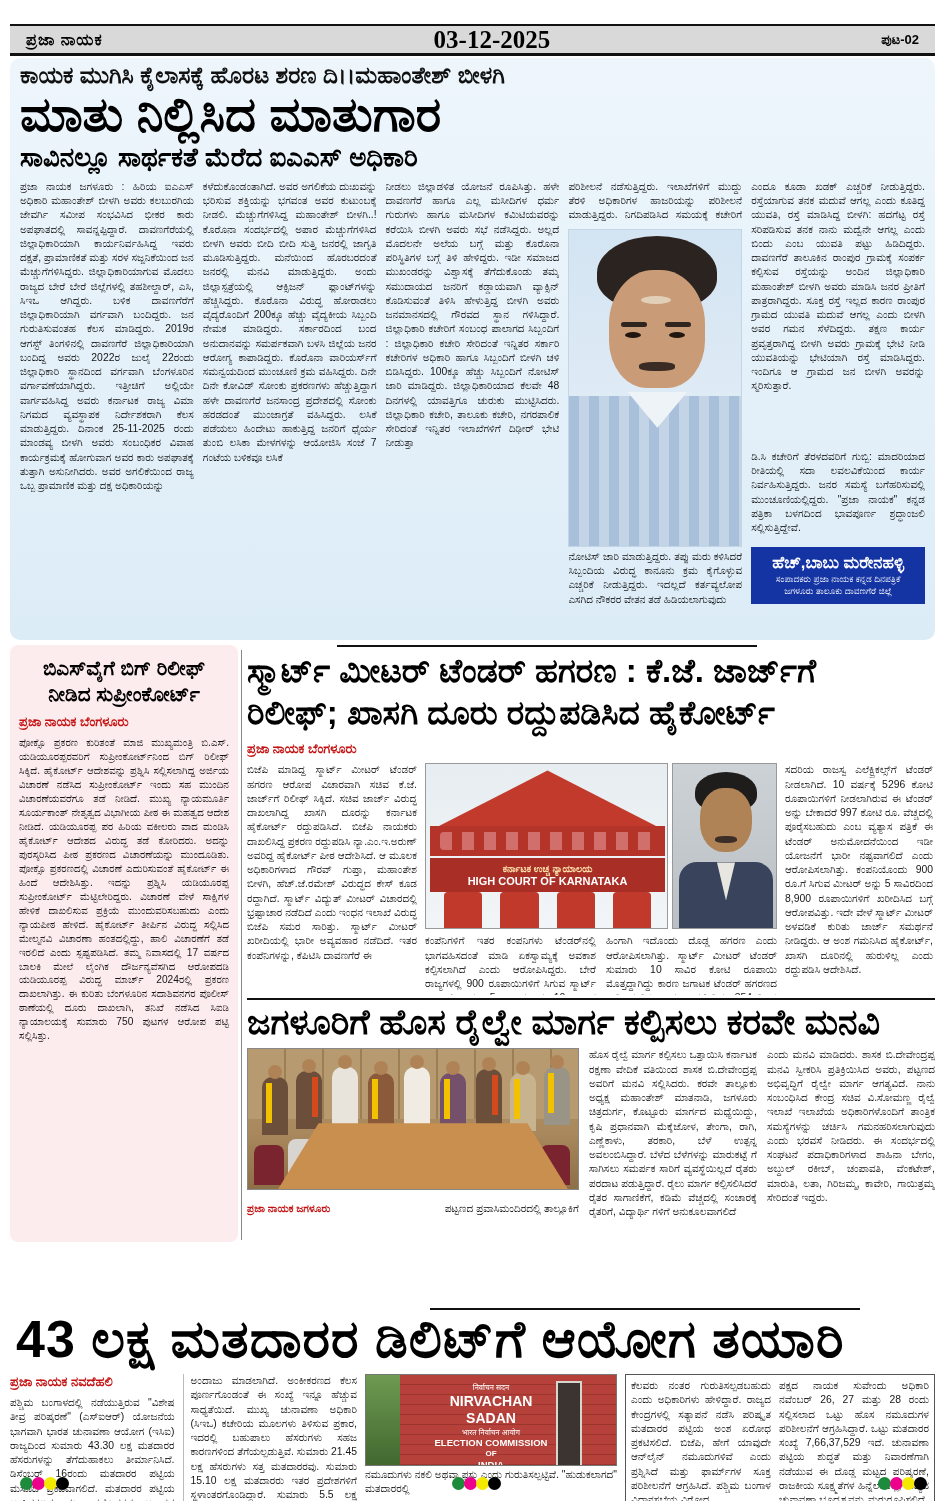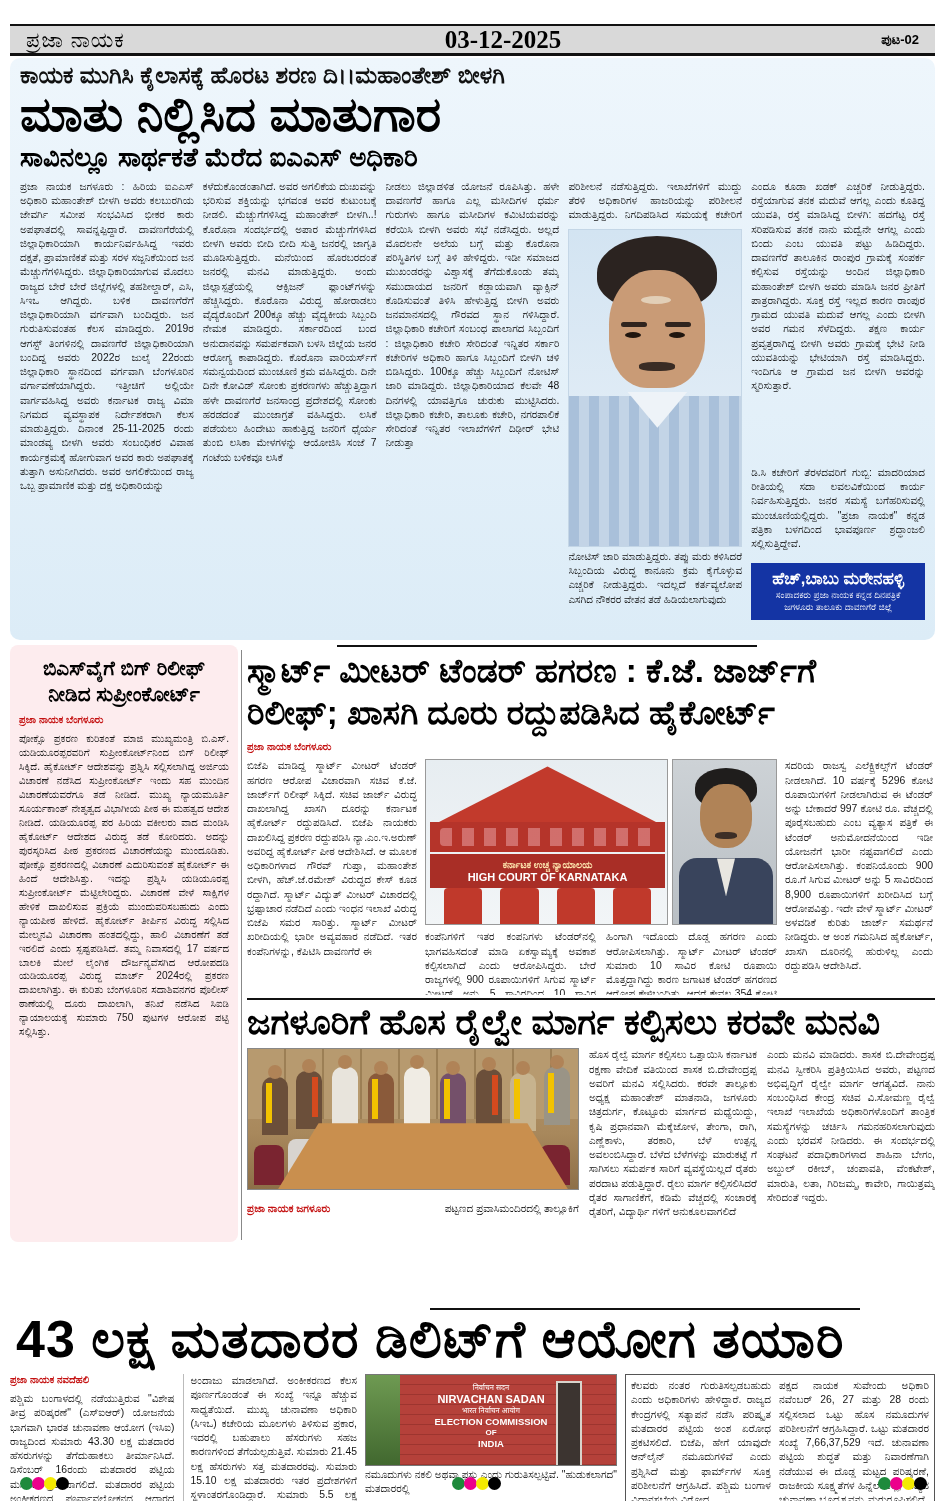--- a/index.html
+++ b/index.html
@@ -3,21 +3,21 @@
 <meta charset="utf-8">
 <style>
   * { margin:0; padding:0; box-sizing:border-box; }
   body { background:#f2f2f2; font-family:"Liberation Sans", sans-serif; }
   .page { position:relative; width:945px; height:1501px; background:#ffffff; margin:0 auto; overflow:hidden; }
 
   
   .masthead-bar { position:absolute; top:24px; left:10px; right:10px; height:32px;
     background:#d9d9d9; border-top:2px solid #111; border-bottom:3px solid #111;
     display:flex; align-items:center; justify-content:space-between; padding:0 16px; }
-  .masthead { font-size:21px; font-weight:normal; letter-spacing:1px; }
+  .masthead { font-size:16px; font-weight:bold; letter-spacing:1px; }
   .edition-date { font-family:"Liberation Serif", serif; font-size:25px; font-weight:bold; }
   .page-label { font-size:13px; font-weight:bold; }
 
   
   .article1 { position:absolute; top:58px; left:10px; width:925px; height:582px;
     background:linear-gradient(#eef6fc,#dcecf7); border-radius:10px; padding:4px 10px; overflow:hidden; }
   .a1-kicker { font-size:23px; font-weight:bold; color:#111; }
   .a1-headline { font-size:48px; font-weight:bold; line-height:1.08; color:#000; }
   .a1-subhead { font-size:26px; font-weight:bold; color:#000; margin-top:1px; }
   .a1-body { display:flex; gap:9px; margin-top:7px; height:448px; }
@@ -40,21 +40,21 @@
   .p1-collar { position:absolute; bottom:118px; left:58px; width:60px; height:36px; background:#eef3f8;
     clip-path:polygon(0 0,50% 100%,100% 0); }
   .editor-box { margin-top:5px; background:#1434a4; color:#ffffff; text-align:center; padding:6px 4px 7px; }
   .editor-name { font-size:16.5px; font-weight:bold; line-height:1.2; }
   .editor-line { font-size:9px; line-height:1.35; }
 
   
   .bsy { position:absolute; top:645px; left:10px; width:228px; height:597px;
     background:#fdecee; border-radius:8px; padding:10px 9px 8px; overflow:hidden; }
   .bsy-headline { font-size:20px; font-weight:bold; text-align:center; line-height:1.3; color:#000; }
-  .byline { font-size:10px; font-weight:bold; color:#c41212; margin:7px 0 6px; }
+  .byline { font-size:13px; font-weight:bold; color:#c41212; margin:7px 0 6px; }
   .bsy-body { font-size:10.2px; }
 
   .vdivider { position:absolute; top:650px; left:241px; width:1px; height:590px; background:#888; }
 
   
   .article2 { position:absolute; top:645px; left:247px; width:688px; height:350px; overflow:hidden; }
   .a2-rule { width:420px; margin-left:90px; border-top:2px solid #111; }
   .a2-headline { font-size:33px; font-weight:bold; line-height:1.28; color:#000; margin-top:3px; }
   .a2-row { display:flex; gap:8px; margin-top:4px; }
   .a2-colA { width:170px; height:250px; }
@@ -114,21 +114,21 @@
   .a4-mid { width:252px; }
   .eci-photo { position:relative; width:252px; height:92px; overflow:hidden; border:1px solid #777; background:#b5413a; }
   .eci-green { position:absolute; top:0; left:0; width:34px; height:100%;
     background:linear-gradient(#6e9a52,#41682f); }
   .eci-bricks { position:absolute; top:0; left:34px; right:0; height:100%;
     background:repeating-linear-gradient(#b5413a 0 9px,#9d352f 9px 10px); }
   .eci-window { position:absolute; top:6px; right:34px; width:26px; height:92px; background:#3c3430; border:2px solid #d9d4cc; }
   .eci-sign { position:absolute; top:8px; left:60px; width:130px; text-align:center; color:#fff; }
   .eci-sign div { line-height:1.25; }
   .eci-l1 { font-size:7.5px; }
-  .eci-l2 { font-size:11px; font-weight:bold; }
+  .eci-l2 { font-size:14px; font-weight:bold; }
   .eci-l3 { font-size:7.5px; }
   .eci-l4 { font-size:9.5px; font-weight:bold; }
   .eci-l5 { font-size:8px; font-weight:bold; }
   .eci-l6 { font-size:9.5px; font-weight:bold; }
   .a4-belowimg { margin-top:2px; height:36px; }
   .a4-rightbox { display:flex; gap:8px; border:1px solid #555; padding:4px 5px; width:311px; height:194px; }
   .a4-col3 { width:140px; }
   .a4-col4 { width:150px; }
 
   
@@ -168,21 +168,21 @@
           <div class="p1-eye"></div>
           <div class="p1-eye r"></div>
           <div class="p1-must"></div>
           <div class="p1-shirt"></div>
           <div class="p1-collar"></div>
         </div>
         <div class="col">ನೋಟಿಸ್ ಜಾರಿ ಮಾಡುತ್ತಿದ್ದರು. ತಪ್ಪು ಮರು ಕಳಿಸಿದರೆ ಸಿಬ್ಬಂದಿಯ ವಿರುದ್ಧ ಕಾನೂನು ಕ್ರಮ ಕೈಗೊಳ್ಳುವ ಎಚ್ಚರಿಕೆ ನೀಡುತ್ತಿದ್ದರು. ಇದಲ್ಲದೆ ಕರ್ತವ್ಯಲೋಪ ಎಸಗಿದ ನೌಕರರ ವೇತನ ತಡೆ ಹಿಡಿಯಲಾಗುವುದು</div>
       </div>
       <div class="a1-col">
         <div class="col" style="height:268px;">ಎಂದೂ ಕೂಡಾ ಖಡಕ್ ಎಚ್ಚರಿಕೆ ನೀಡುತ್ತಿದ್ದರು. ರಸ್ತೆಯಾಗುವ ತನಕ ಮದುವೆ ಆಗಲ್ಲ ಎಂದು ಕೂತಿದ್ದ ಯುವತಿ, ರಸ್ತೆ ಮಾಡಿಸಿದ್ದ ಬೀಳಗಿ: ಹದಗೆಟ್ಟ ರಸ್ತೆ ಸರಿಪಡಿಸುವ ತನಕ ನಾನು ಮದ್ವೆನೇ ಆಗಲ್ಲ ಎಂದು ಬಿಂದು ಎಂಬ ಯುವತಿ ಪಟ್ಟು ಹಿಡಿದಿದ್ದರು. ದಾವಣಗೆರೆ ತಾಲೂಕಿನ ರಾಂಪುರ ಗ್ರಾಮಕ್ಕೆ ಸಂಪರ್ಕ ಕಲ್ಪಿಸುವ ರಸ್ತೆಯನ್ನು ಅಂದಿನ ಜಿಲ್ಲಾಧಿಕಾರಿ ಮಹಾಂತೇಶ್ ಬೀಳಗಿ ಅವರು ಮಾಡಿಸಿ ಜನರ ಪ್ರೀತಿಗೆ ಪಾತ್ರರಾಗಿದ್ದರು. ಸೂಕ್ತ ರಸ್ತೆ ಇಲ್ಲದ ಕಾರಣ ರಾಂಪುರ ಗ್ರಾಮದ ಯುವತಿ ಮದುವೆ ಆಗಲ್ಲ ಎಂದು ಬೀಳಗಿ ಅವರ ಗಮನ ಸೆಳೆದಿದ್ದರು. ತಕ್ಷಣ ಕಾರ್ಯ ಪ್ರವೃತ್ತರಾಗಿದ್ದ ಬೀಳಗಿ ಅವರು ಗ್ರಾಮಕ್ಕೆ ಭೇಟಿ ನೀಡಿ ಯುವತಿಯನ್ನು ಭೇಟಿಯಾಗಿ ರಸ್ತೆ ಮಾಡಿಸಿದ್ದರು. ಇಂದಿಗೂ ಆ ಗ್ರಾಮದ ಜನ ಬೀಳಗಿ ಅವರನ್ನು ಸ್ಮರಿಸುತ್ತಾರೆ.</div>
-        <div class="col" style="height:92px; margin-top:18px;">ಡಿ.ಸಿ ಕಚೇರಿಗೆ ತೆರಳದವರಿಗೆ ಗುಬ್ಬಿ: ಮಾದರಿಯಾದ ರೀತಿಯಲ್ಲಿ ಸದಾ ಲವಲವಿಕೆಯಿಂದ ಕಾರ್ಯ ನಿರ್ವಹಿಸುತ್ತಿದ್ದರು. ಜನರ ಸಮಸ್ಯೆ ಬಗೆಹರಿಸುವಲ್ಲಿ ಮುಂಚೂಣಿಯಲ್ಲಿದ್ದರು. "ಪ್ರಜಾ ನಾಯಕ" ಕನ್ನಡ ಪತ್ರಿಕಾ ಬಳಗದಿಂದ ಭಾವಪೂರ್ಣ ಶ್ರದ್ಧಾಂಜಲಿ ಸಲ್ಲಿಸುತ್ತಿದ್ದೇವೆ.</div>
+        <div class="col" style="height:92px; margin-top:2px;">ಡಿ.ಸಿ ಕಚೇರಿಗೆ ತೆರಳದವರಿಗೆ ಗುಬ್ಬಿ: ಮಾದರಿಯಾದ ರೀತಿಯಲ್ಲಿ ಸದಾ ಲವಲವಿಕೆಯಿಂದ ಕಾರ್ಯ ನಿರ್ವಹಿಸುತ್ತಿದ್ದರು. ಜನರ ಸಮಸ್ಯೆ ಬಗೆಹರಿಸುವಲ್ಲಿ ಮುಂಚೂಣಿಯಲ್ಲಿದ್ದರು. "ಪ್ರಜಾ ನಾಯಕ" ಕನ್ನಡ ಪತ್ರಿಕಾ ಬಳಗದಿಂದ ಭಾವಪೂರ್ಣ ಶ್ರದ್ಧಾಂಜಲಿ ಸಲ್ಲಿಸುತ್ತಿದ್ದೇವೆ.</div>
         <div class="editor-box">
           <div class="editor-name">ಹೆಚ್,ಬಾಬು ಮರೇನಹಳ್ಳಿ</div>
           <div class="editor-line">ಸಂಪಾದಕರು  ಪ್ರಜಾ ನಾಯಕ ಕನ್ನಡ ದಿನಪತ್ರಿಕೆ</div>
           <div class="editor-line">ಜಗಳೂರು ತಾಲೂಕು ದಾವಣಗೆರೆ ಜಿಲ್ಲೆ</div>
         </div>
       </div>
     </div>
   </section>
 
   <aside class="bsy">

